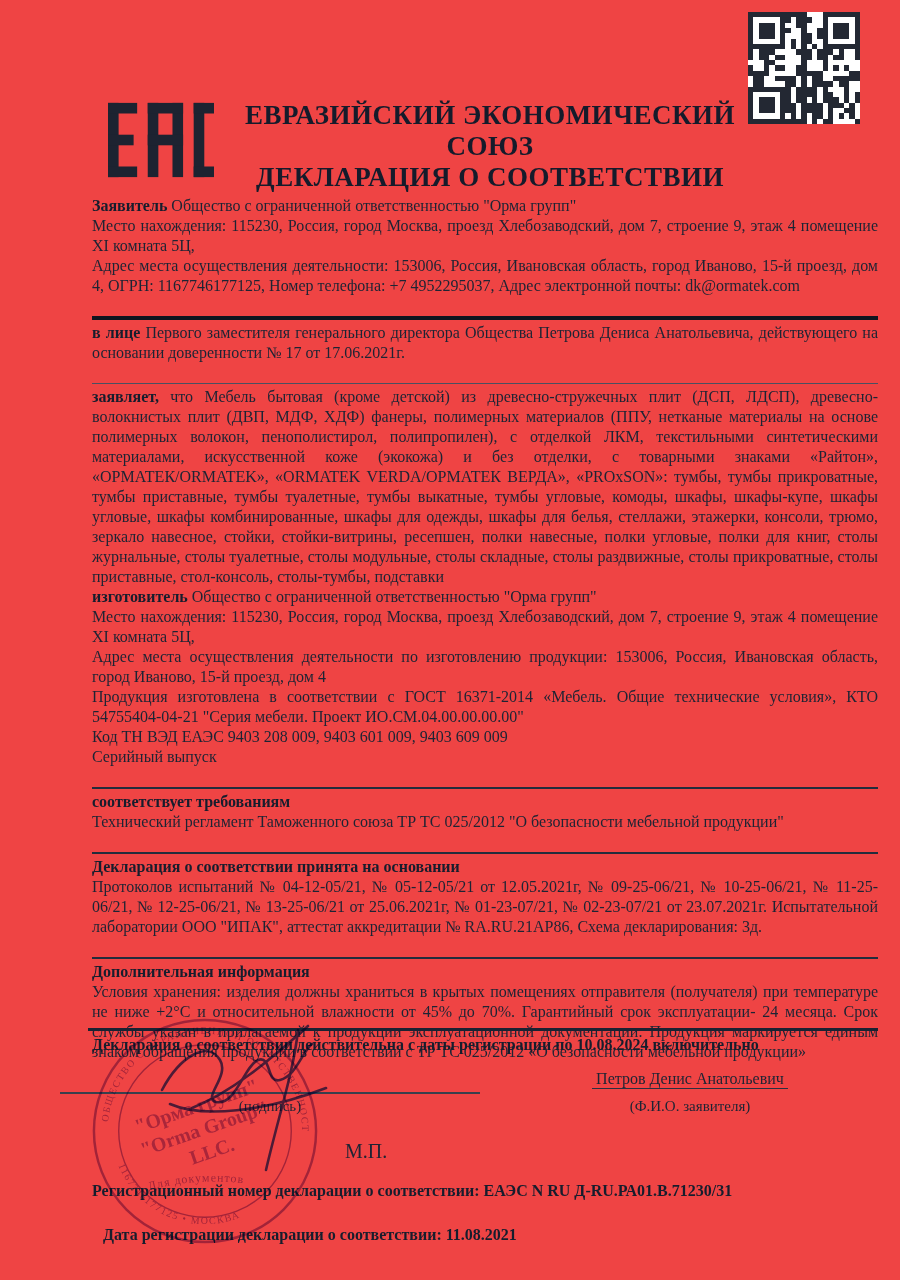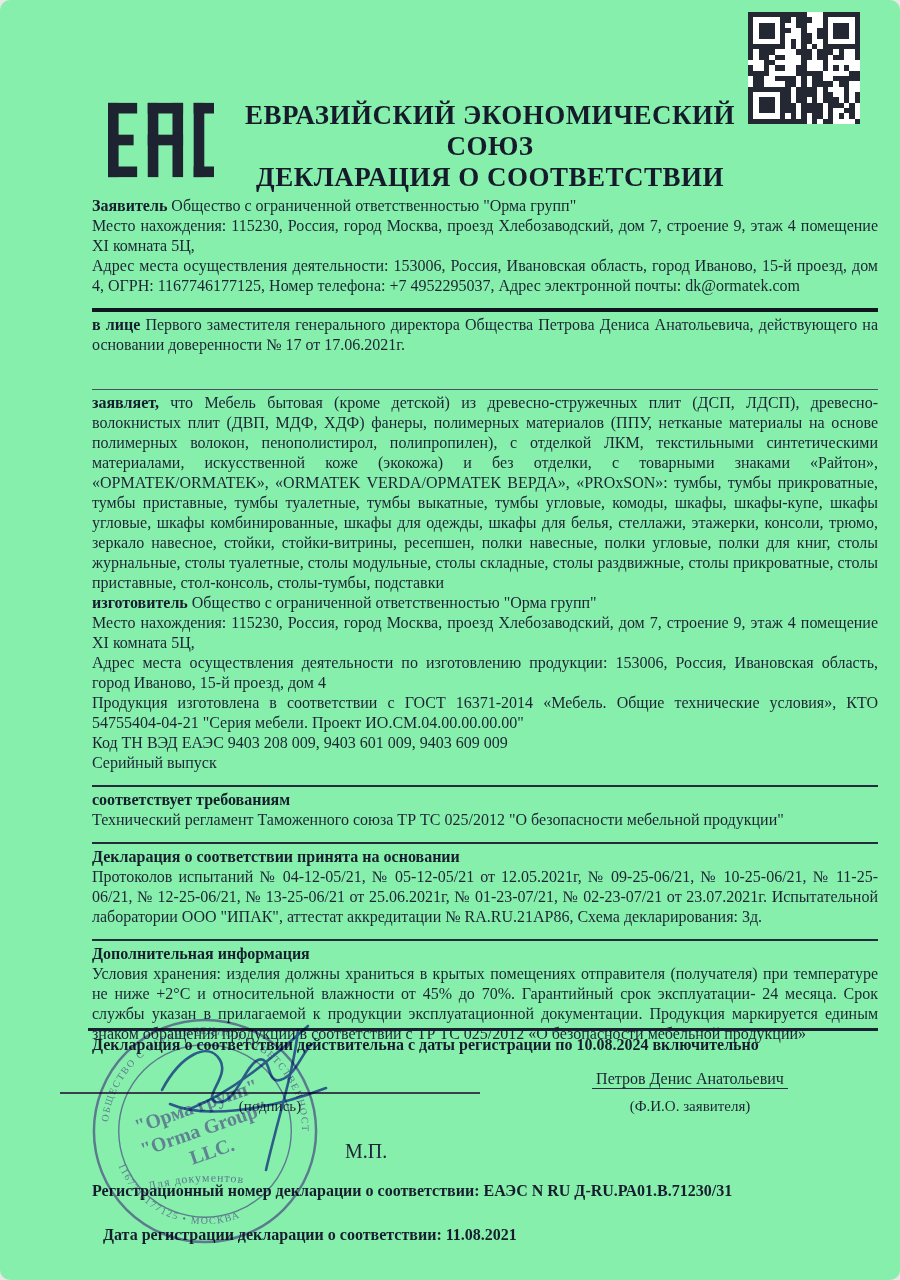--- a/index.html
+++ b/index.html
@@ -1,37 +1,37 @@
 <!DOCTYPE html>
 <html><head>
 <meta charset="utf-8">
 <style>
   html,body{margin:0;padding:0;}
   body{background:#e8e8e6;}
   .page{
     position:relative; width:900px; height:1280px; margin:0 auto;
-    background:#86efac; overflow:hidden;
-    font-family:"Liberation Serif", serif; color:#1d2434;border-radius:10px;
+    background:#ef4444; overflow:hidden;
+    font-family:"Liberation Serif", serif; color:#1d2434;
   }
   
   .eac-logo{position:absolute; left:108px; top:98px; width:106px; height:84px;}
   .doc-title{
     position:absolute; left:200px; top:100px; width:580px;
     text-align:center; font-weight:bold; font-size:27px; line-height:31px;
     color:#151b2b; letter-spacing:0.5px;
   }
   .qr{position:absolute; left:748px; top:12px; width:112px; height:112px; background:#fff;}
   .qr-grid{display:grid; grid-template-columns:repeat(21,1fr); grid-template-rows:repeat(21,1fr); width:100%; height:100%;}
   .qr-grid .on{background:#232833;}
   
   .content{position:absolute; left:92px; top:196px; width:786px; font-size:16px; line-height:20px;}
-  .sec{border-top:2px solid #242c3c; padding:3px 0 12px;}
+  .sec{border-top:2px solid #242c3c; padding:3px 0 20px;}
   .sec.first{border-top:none; padding-top:0;}
   .sec.thick{border-top:4px solid #10151f;}
-  .sec.thin{border-top:1.5px solid #495061;margin-top:22px;}
+  .sec.thin{border-top:1.5px solid #495061;}
   .content p{margin:0;}
   .just{text-align:justify;}
   .prelines{white-space:pre-line;}
   b{font-weight:bold; color:#161d2d;}
   
   .f-rule{position:absolute; left:88px; top:1028px; width:790px; height:3px; background:#1a2232;}
   .validity{position:absolute; left:92px; top:1036px; width:786px; font-weight:bold; font-size:16px; color:#161d2d;}
   .sig-line{position:absolute; left:60px; top:1070px; width:420px; border-bottom:2px solid #3a3f4c; height:22px;}
   .sig-caption{position:absolute; left:150px; top:1098px; width:240px; text-align:center; font-size:15px;}
   .fio-name{position:absolute; left:555px; top:1070px; width:270px; text-align:center; font-size:16px;}

